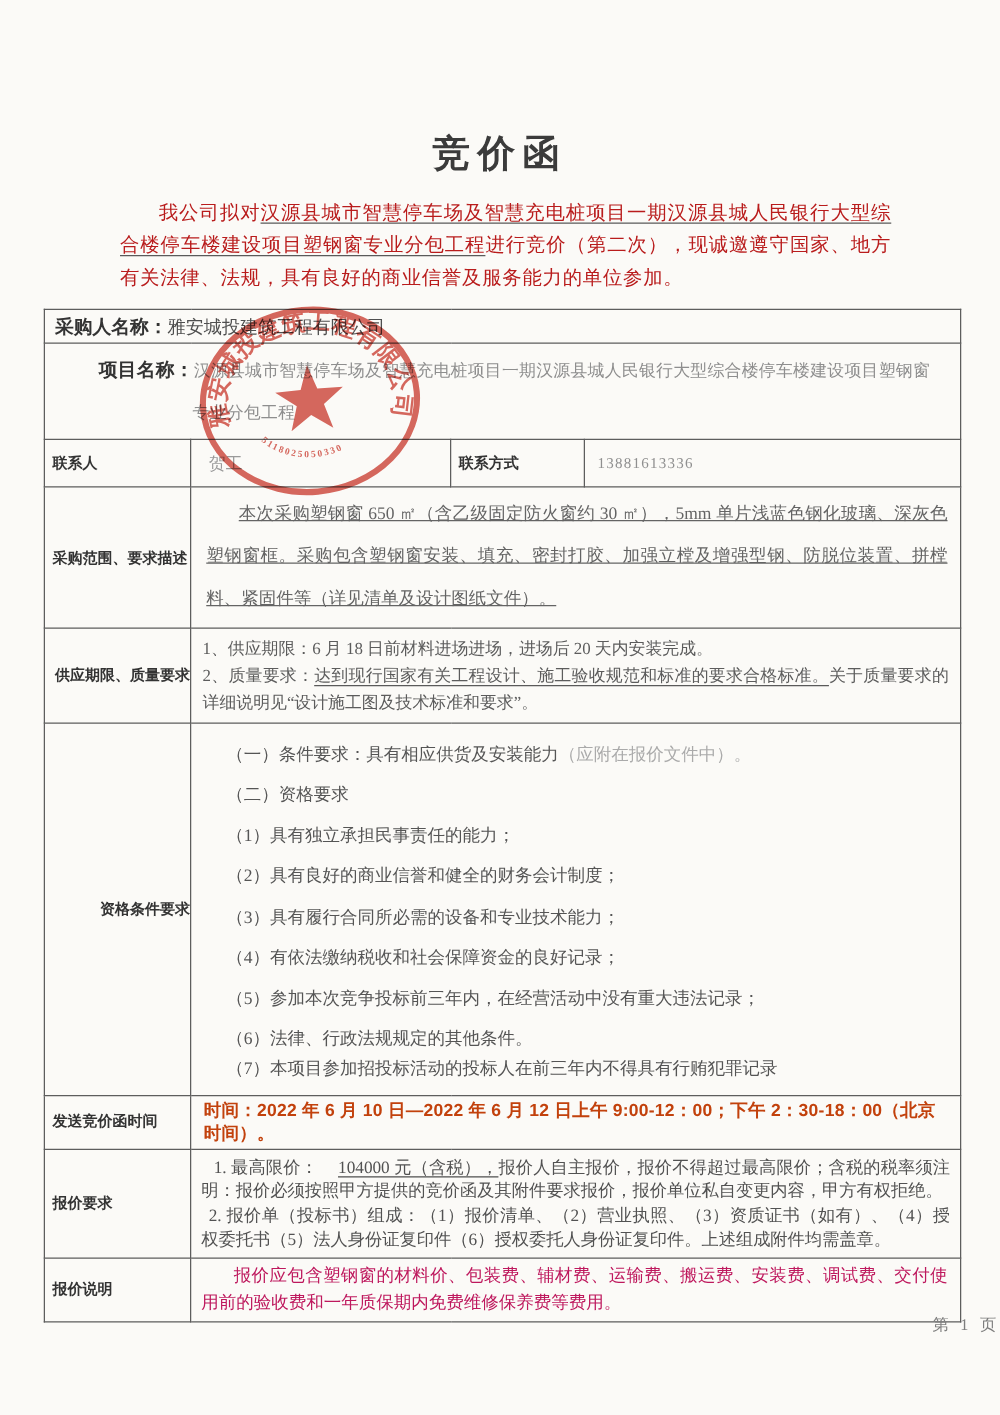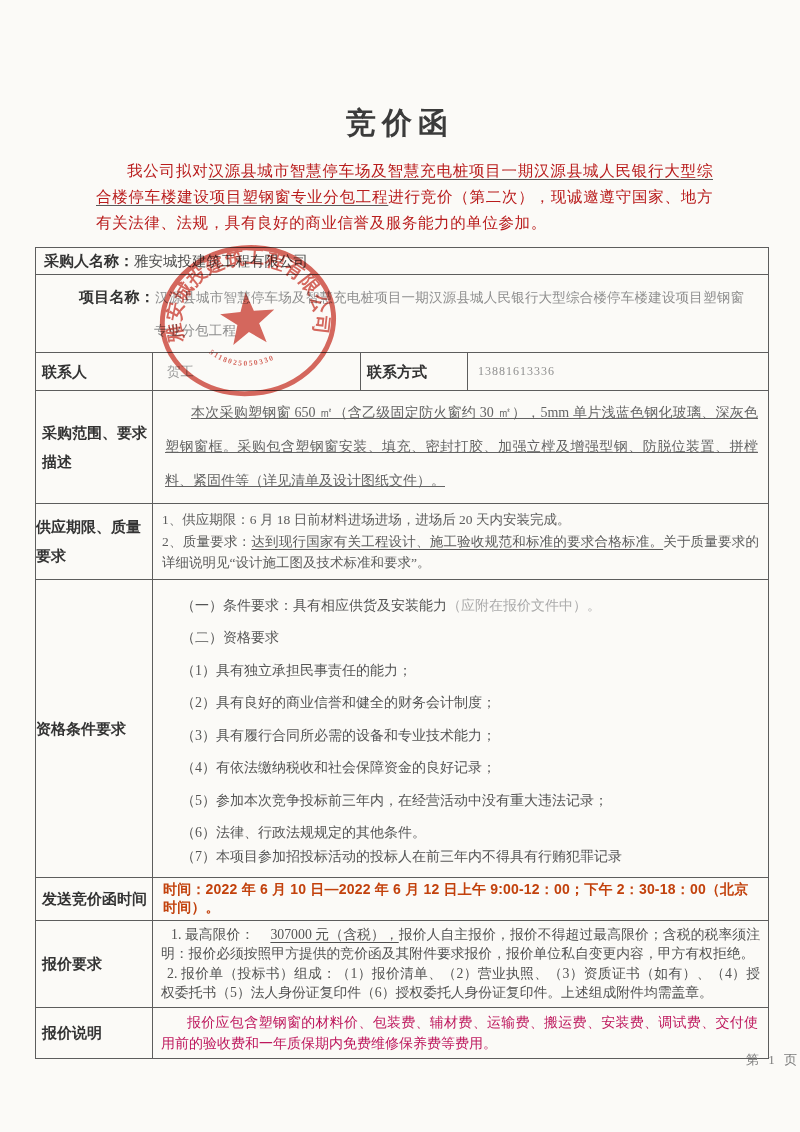--- a/index.html
+++ b/index.html
@@ -21,22 +21,22 @@
   .u-line { text-decoration:underline; text-underline-offset:3px; text-decoration-thickness:1px; text-decoration-color:#5a5a5a; }
 
   table.doc-table {
     position:absolute; left:35px; top:247px; width:733px;
     border-collapse:collapse; table-layout:fixed;
     border:1.5px solid #4c4c4c;
   }
   .doc-table td { border:1px solid #5d5d5d; vertical-align:middle; overflow:hidden; }
 
   .lbl { font-family:"Liberation Sans","DejaVu Sans",sans-serif; font-weight:bold; color:#333; font-size:15px; }
-  .hdr-cell { font-family:"Liberation Sans","DejaVu Sans",sans-serif; font-weight:bold; color:#333; font-size:15px; line-height:29px; padding-left:6px; }
-  .hdr-center { text-align:left; padding-left:0; }
+  .hdr-cell { font-family:"Liberation Sans","DejaVu Sans",sans-serif; font-weight:bold; color:#333; font-size:12px; line-height:29px; padding-left:6px; }
+  .hdr-center { text-align:right; padding-left:0; }
 
   .cell-project { padding:5px 12px 5px 118px; text-indent:-75px; font-size:13.5px; line-height:33px; color:#8e8e8e; letter-spacing:0.2px; }
   .cell-purchaser { padding:3px 12px 3px 8px; font-size:14.5px; color:#4f4f4f; }
   .cell-contact-name { padding-left:14px; font-size:13.5px; color:#9a9a9a; }
   .cell-phone { padding-left:10px; font-size:12px; color:#8f8f8f; letter-spacing:1px; }
 
   .cell-scope { padding:5px 10px 5px 12px; font-size:14px; line-height:34px; color:#646464; text-indent:26px; text-align:justify;text-decoration:underline; }
   .cell-supply { padding:5px 9px; font-size:13.5px; line-height:21.5px; color:#5c5c5c; text-align:justify; }
 
   .cell-qual { padding:13px 12px 6px 28px; font-size:14px; color:#555; }
@@ -120,21 +120,21 @@
         <div class="q-line q-last">（7）本项目参加招投标活动的投标人在前三年内不得具有行贿犯罪记录</div>
       </td>
     </tr>
     <tr>
       <td style="height:26px" class="hdr-cell">发送竞价函时间</td>
       <td colspan="3" class="cell-time">时间：2022 年 6 月 10 日—2022 年 6 月 12 日上午 9:00-12：00；下午 2：30-18：00（北京时间）。</td>
     </tr>
     <tr>
       <td style="height:80px" class="hdr-cell">报价要求</td>
       <td colspan="3" class="cell-quote-req">
-        <div class="qr-p1"><span>1. 最高限价：</span><span class="blank-underline">307000 元（含税），</span><span>报价人自主报价，报价不得超过最高限价；含税的税率须注明：报价必须按照甲方提供的竞价函及其附件要求报价，报价单位私自变更内容，甲方有权拒绝。</span></div>
+        <div class="qr-p1"><span>1. 最高限价：</span><span class="blank-underline">104000 元（含税），</span><span>报价人自主报价，报价不得超过最高限价；含税的税率须注明：报价必须按照甲方提供的竞价函及其附件要求报价，报价单位私自变更内容，甲方有权拒绝。</span></div>
         <div class="qr-p2">2. 报价单（投标书）组成：（1）报价清单、（2）营业执照、（3）资质证书（如有）、（4）授权委托书（5）法人身份证复印件（6）授权委托人身份证复印件。上述组成附件均需盖章。</div>
       </td>
     </tr>
     <tr>
       <td style="height:49px" class="hdr-cell">报价说明</td>
       <td colspan="3" class="cell-quote-note">报价应包含塑钢窗的材料价、包装费、辅材费、运输费、搬运费、安装费、调试费、交付使用前的验收费和一年质保期内免费维修保养费等费用。</td>
     </tr>
   </tbody>
     </table>
 

